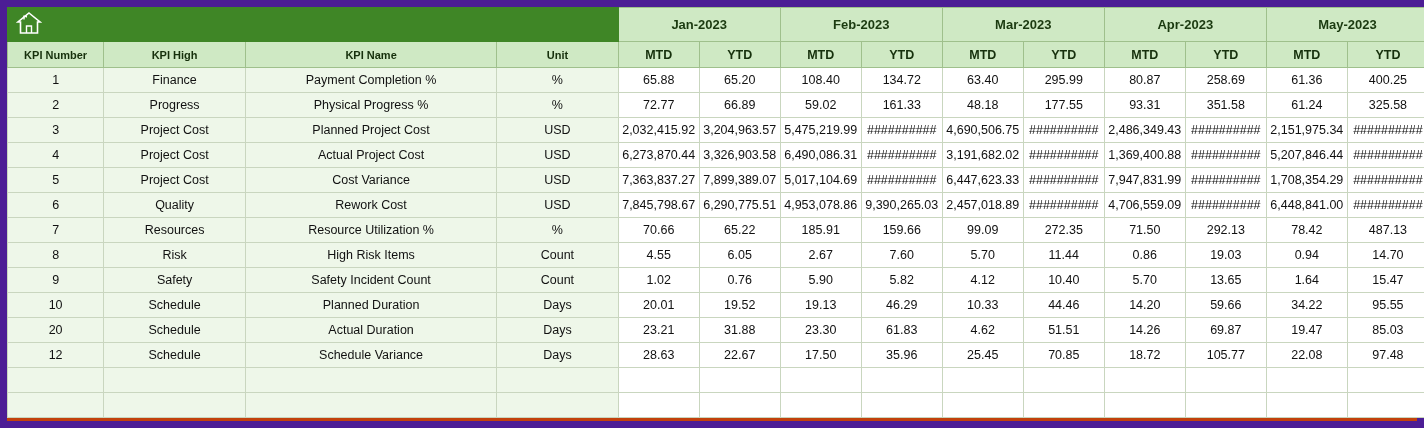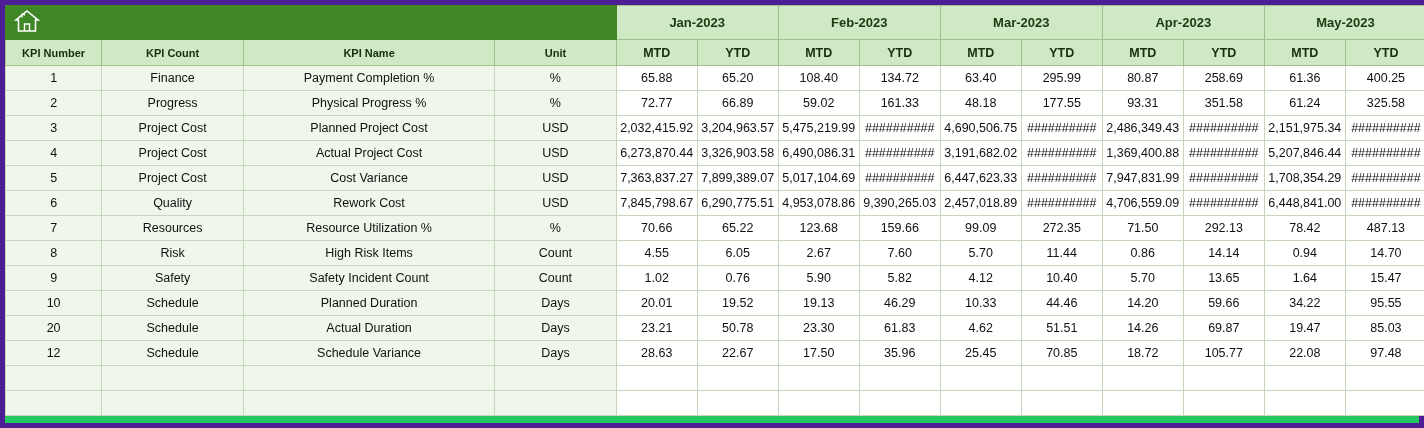--- a/index.html
+++ b/index.html
@@ -11,22 +11,22 @@
     font-family: "Liberation Sans", sans-serif;
     width: 1424px;
     height: 428px;
     overflow: hidden;
   }
   .sheet {
     width: 1424px;
     height: 428px;
     position: relative;
     box-sizing: border-box;
-    border: 5px solid #4c1d95;
-    background: #22c55e;
+    border: 7px solid #4c1d95;
+    background: #c2410c;
   }
   table.kpi {
     border-collapse: collapse;
     table-layout: fixed;
     width: 1422px;
     font-size: 12px;
   }
   table.kpi td, table.kpi th {
     padding: 0;
     margin: 0;
@@ -127,21 +127,21 @@
           </span>
         </td>
         <td class="month-head" colspan="2">Jan-2023</td>
         <td class="month-head" colspan="2">Feb-2023</td>
         <td class="month-head" colspan="2">Mar-2023</td>
         <td class="month-head" colspan="2">Apr-2023</td>
         <td class="month-head" colspan="2">May-2023</td>
       </tr>
       <tr>
         <th class="colhead-left">KPI Number</th>
-        <th class="colhead-left">KPI Count</th>
+        <th class="colhead-left">KPI High</th>
         <th class="colhead-left">KPI Name</th>
         <th class="colhead-left">Unit</th>
         <th class="colhead">MTD</th>
         <th class="colhead">YTD</th>
         <th class="colhead">MTD</th>
         <th class="colhead">YTD</th>
         <th class="colhead">MTD</th>
         <th class="colhead">YTD</th>
         <th class="colhead">MTD</th>
         <th class="colhead">YTD</th>
@@ -246,42 +246,42 @@
           <td class="num">6,448,841.00</td>
           <td class="num">##########</td>
         </tr>
         <tr>
           <td class="idx">7</td>
           <td class="grp">Resources</td>
           <td class="name">Resource Utilization %</td>
           <td class="unit">%</td>
           <td class="num">70.66</td>
           <td class="num">65.22</td>
-          <td class="num">123.68</td>
+          <td class="num">185.91</td>
           <td class="num">159.66</td>
           <td class="num">99.09</td>
           <td class="num">272.35</td>
           <td class="num">71.50</td>
           <td class="num">292.13</td>
           <td class="num">78.42</td>
           <td class="num">487.13</td>
         </tr>
         <tr>
           <td class="idx">8</td>
           <td class="grp">Risk</td>
           <td class="name">High Risk Items</td>
           <td class="unit">Count</td>
           <td class="num">4.55</td>
           <td class="num">6.05</td>
           <td class="num">2.67</td>
           <td class="num">7.60</td>
           <td class="num">5.70</td>
           <td class="num">11.44</td>
           <td class="num">0.86</td>
-          <td class="num">14.14</td>
+          <td class="num">19.03</td>
           <td class="num">0.94</td>
           <td class="num">14.70</td>
         </tr>
         <tr>
           <td class="idx">9</td>
           <td class="grp">Safety</td>
           <td class="name">Safety Incident Count</td>
           <td class="unit">Count</td>
           <td class="num">1.02</td>
           <td class="num">0.76</td>
@@ -309,21 +309,21 @@
           <td class="num">59.66</td>
           <td class="num">34.22</td>
           <td class="num">95.55</td>
         </tr>
         <tr>
           <td class="idx">20</td>
           <td class="grp">Schedule</td>
           <td class="name">Actual Duration</td>
           <td class="unit">Days</td>
           <td class="num">23.21</td>
-          <td class="num">50.78</td>
+          <td class="num">31.88</td>
           <td class="num">23.30</td>
           <td class="num">61.83</td>
           <td class="num">4.62</td>
           <td class="num">51.51</td>
           <td class="num">14.26</td>
           <td class="num">69.87</td>
           <td class="num">19.47</td>
           <td class="num">85.03</td>
         </tr>
         <tr>

